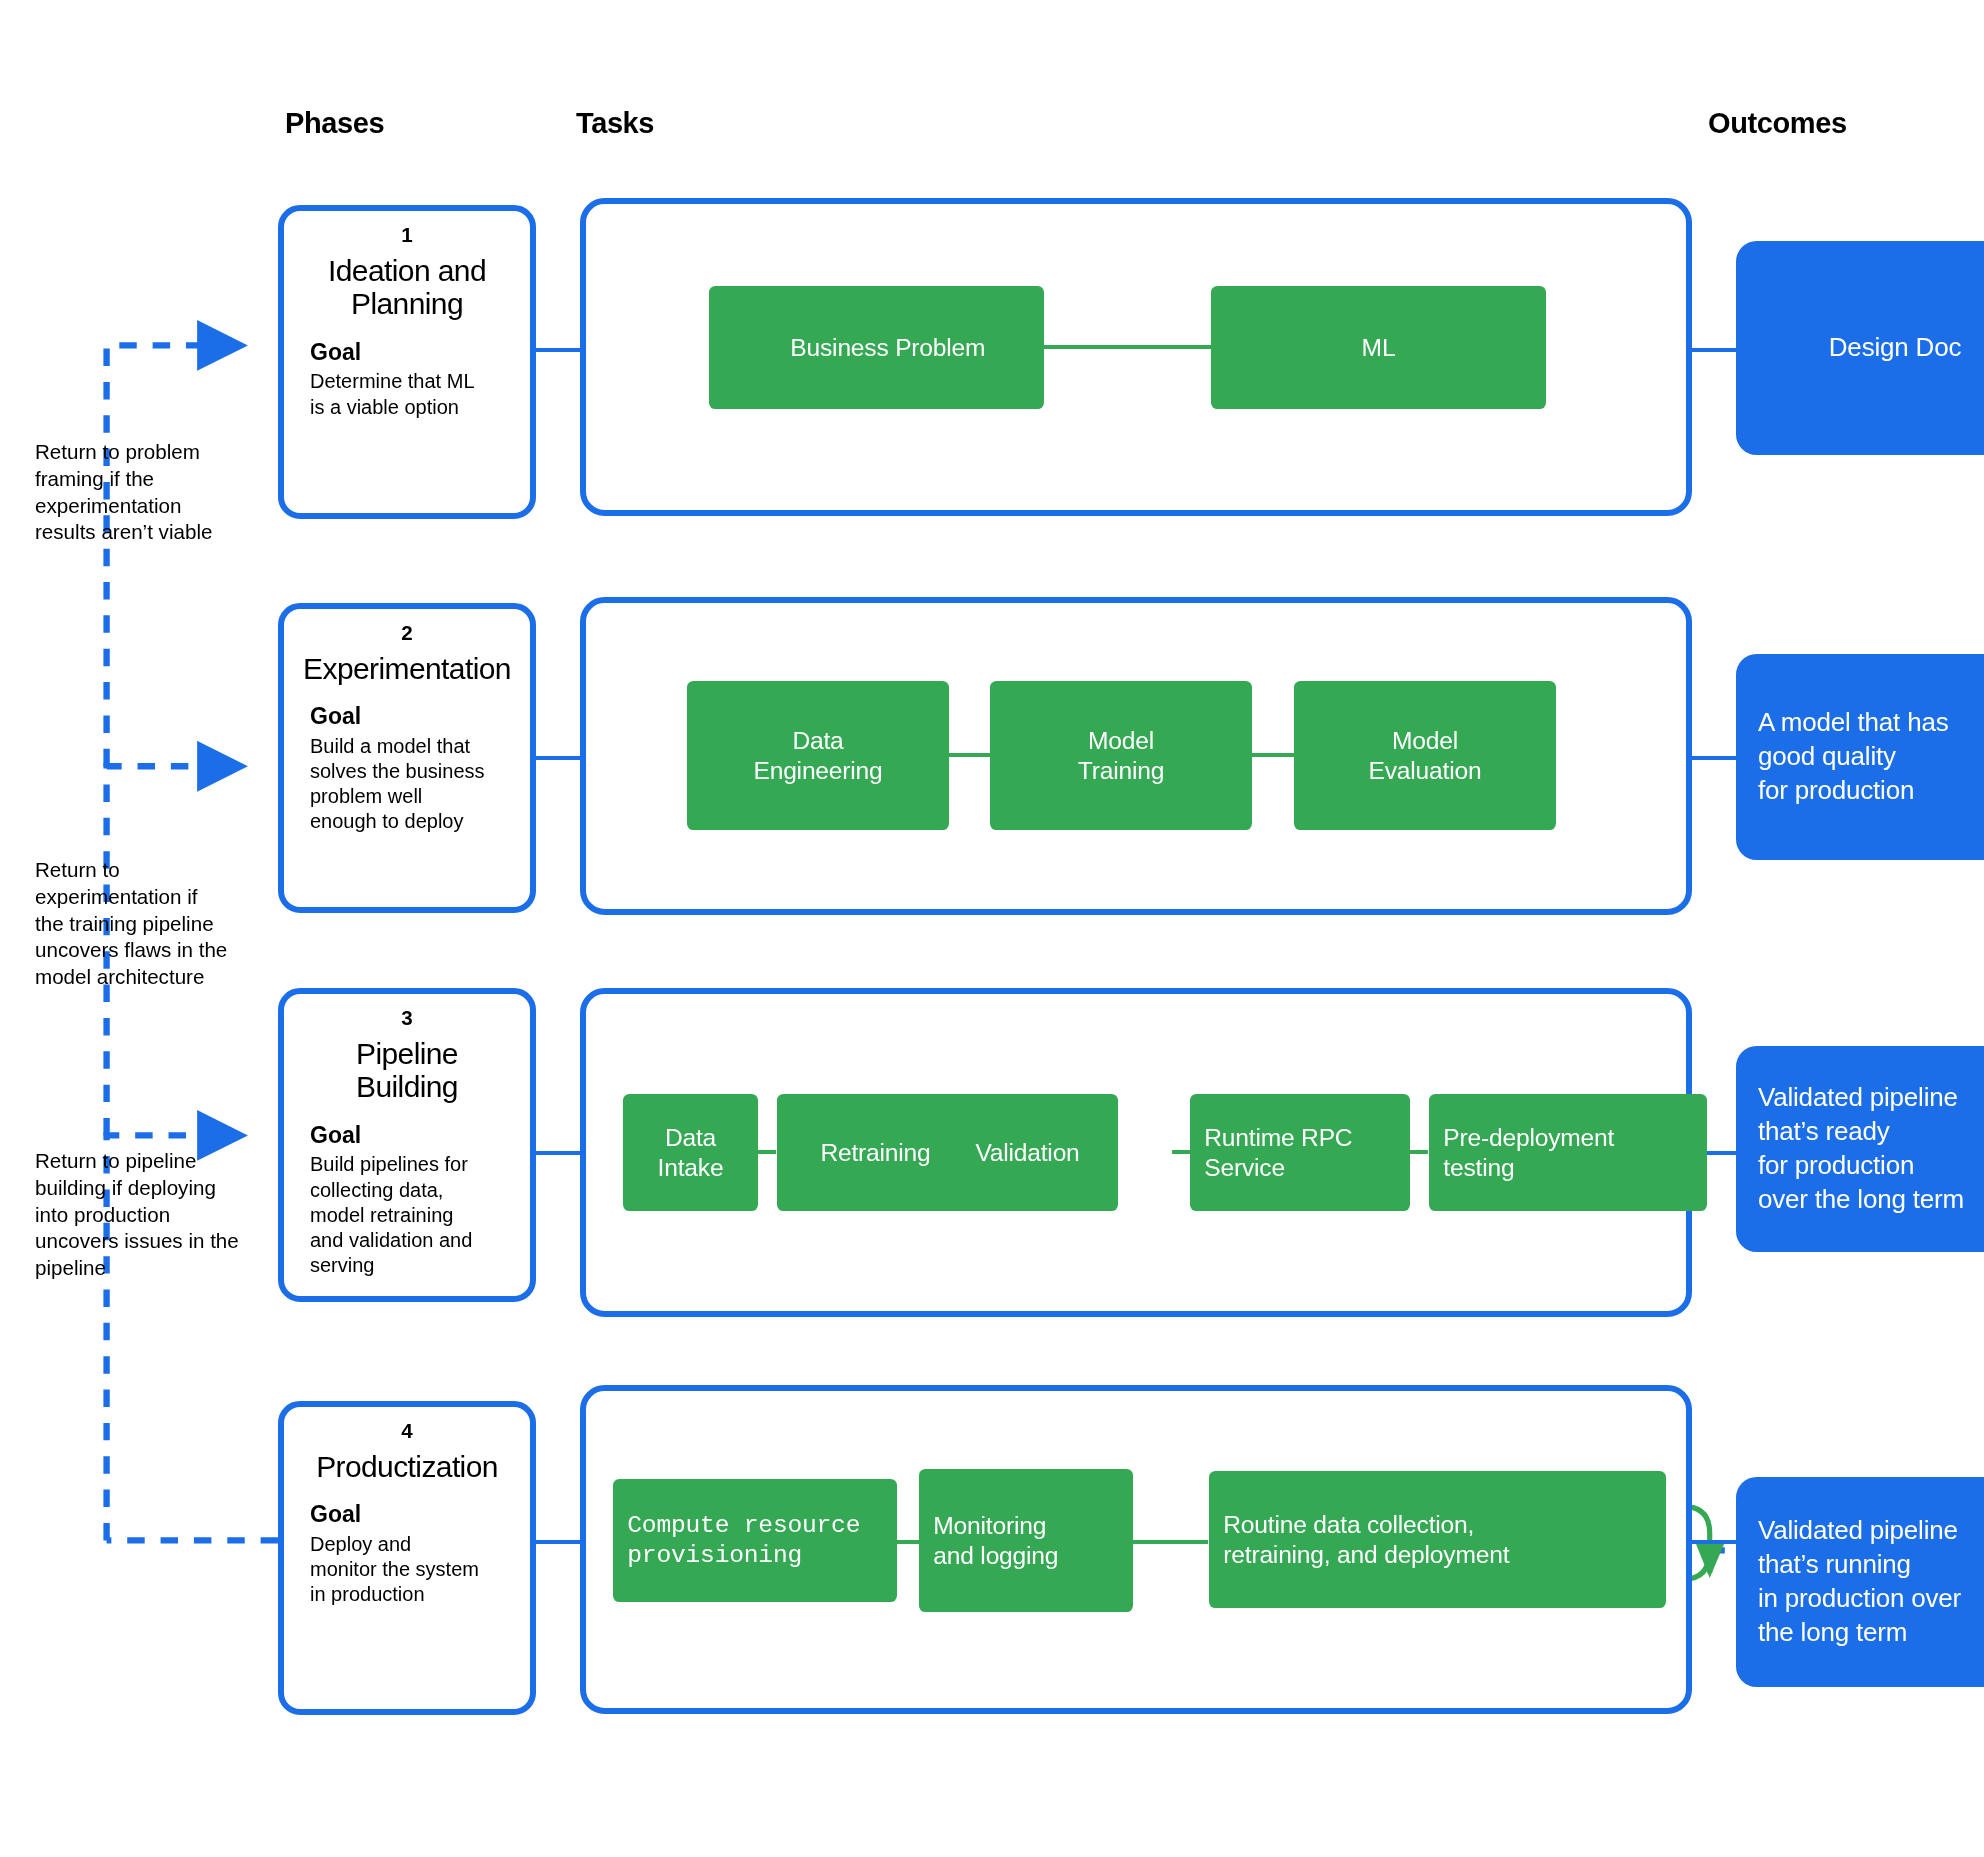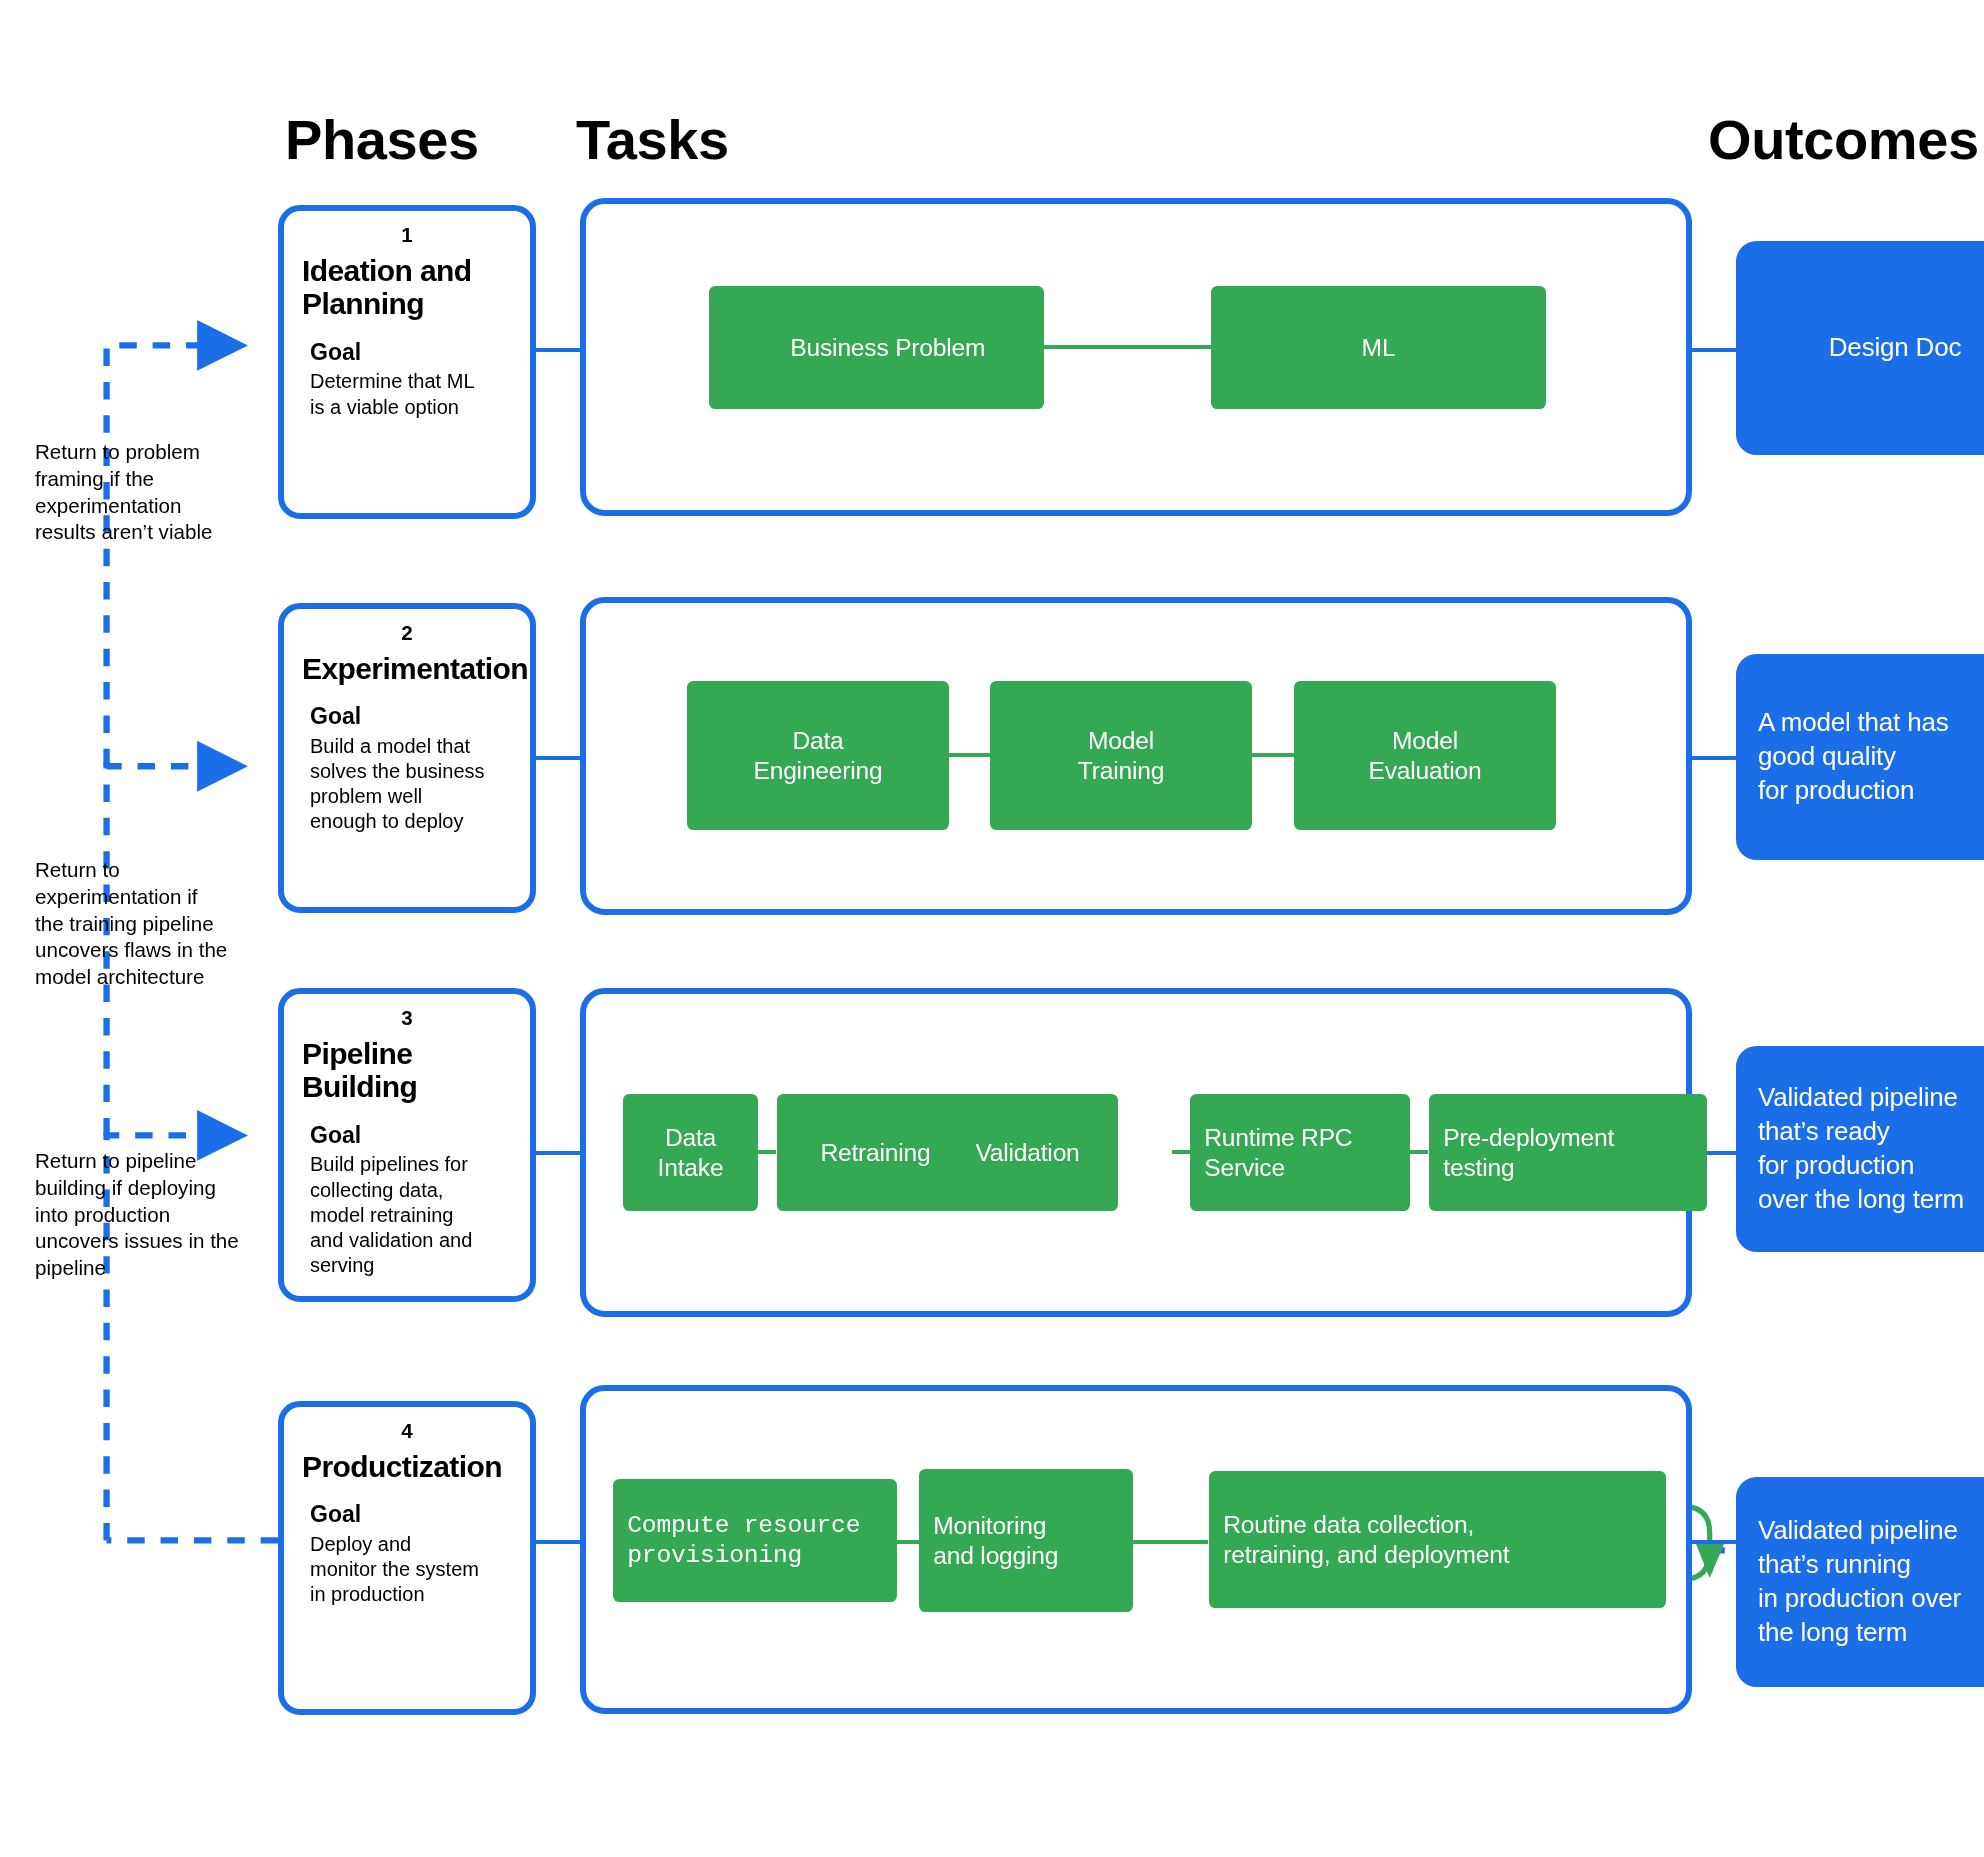--- a/index.html
+++ b/index.html
@@ -8,21 +8,21 @@
     width: 2253px; height: 1858px;
     background: #ffffff;
     font-family: "Liberation Sans", sans-serif;
     overflow: hidden;
   }
   #stage { position: relative; width: 2253px; height: 1858px; }
 
   
   .col-header {
     position: absolute;
-    font-size: 56px;
+    font-size: 29px;
     font-weight: 700;
     color: #000000;
     letter-spacing: -0.4px;
     white-space: nowrap;
   }
   #hdr-phases   { left: 285px;  top: 107px; }
   #hdr-tasks    { left: 576px; top: 107px; }
   #hdr-outcomes { left: 1708px; top: 107px; }
 
   
@@ -38,22 +38,23 @@
   .phase-num {
     font-size: 20.6px;
     font-weight: 700;
     color: #000;
     text-align: center;
     line-height: 1.0;
     margin-bottom: 8.7px;
   }
   .phase-title {
     font-size: 30px;
-    font-weight: 700;
-    color: #000;
+    font-weight: 400;
+    color: #000;
+    text-align: center;
     line-height: 1.12;
     letter-spacing: -0.6px;
     white-space: pre-line;
   }
   .goal-block { margin-top: 18px; padding-left: 8px; }
   .goal-label {
     font-size: 23px;
     font-weight: 700;
     color: #000;
     line-height: 1.15;

